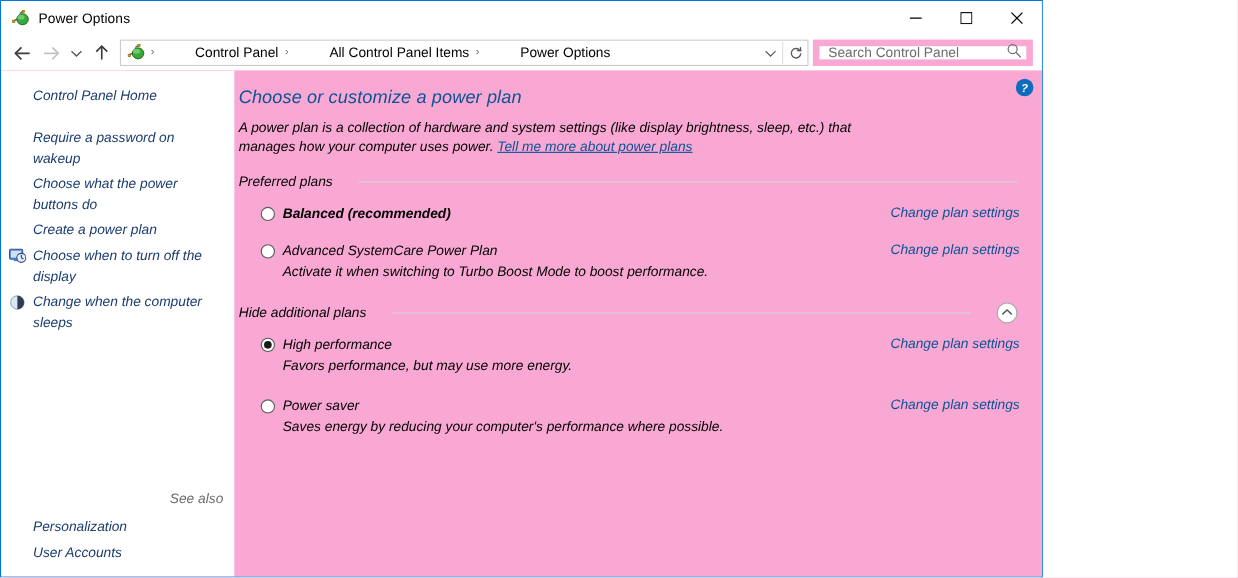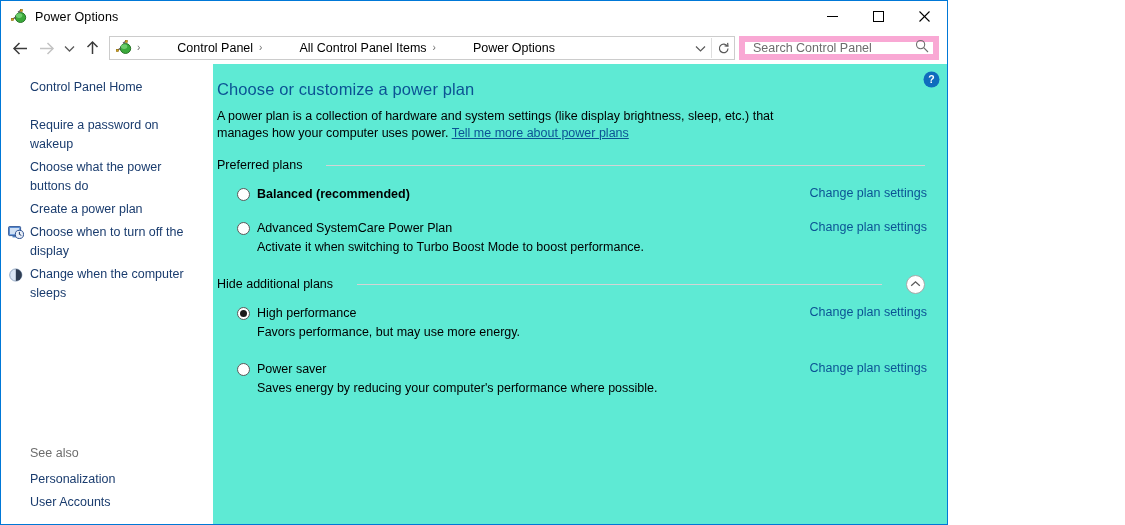--- a/index.html
+++ b/index.html
@@ -100,21 +100,21 @@
     flex: 1 1 auto; border: none; outline: none;
     font-family: "Liberation Sans", sans-serif;
     font-size: 12.5px; color: #000000; background: transparent;
     min-width: 0;
   }
   .searchbox input::placeholder { color: #6d6d6d; }
 
   
   .body-area {
     flex: 1 1 auto; display: flex; position: relative;
-    background: #5eead4; overflow: hidden;
+    background: #f9a8d4; overflow: hidden; font-style: italic;
   }
   .sidebar {
     width: 212px; flex: 0 0 212px;
     position: relative;
     padding-top: 12px;
     background: #ffffff;
   }
   .side-link {
     display: block; font-size: 12.5px; color: #1a3c6e;
     padding: 2px 10px 2px 29px;
@@ -134,21 +134,21 @@
   .side-item .lbl {
     font-size: 12.5px; color: #1a3c6e;
     line-height: 19px; padding-left: 29px;
     cursor: default;
   }
   .see-also {
     position: absolute; left: 0; bottom: 10px; width: 100%;
   }
   .see-also-title {
     font-size: 12.5px; color: #6d6d6d;
-    padding: 0 10px 6px 29px; line-height: 18px;
+    padding: 0 10px 6px 29px; line-height: 18px; text-align: right;
   }
 
   
   .content {
     flex: 1 1 auto; padding: 14px 20px 0 4px;
     position: relative; min-width: 0;
   }
   .page-title {
     font-size: 16.5px; color: #0b5394;
     font-weight: normal; line-height: 22px;

